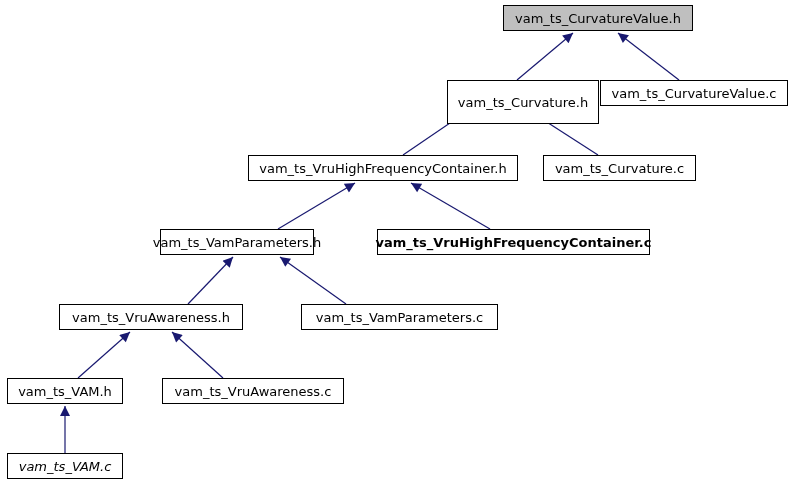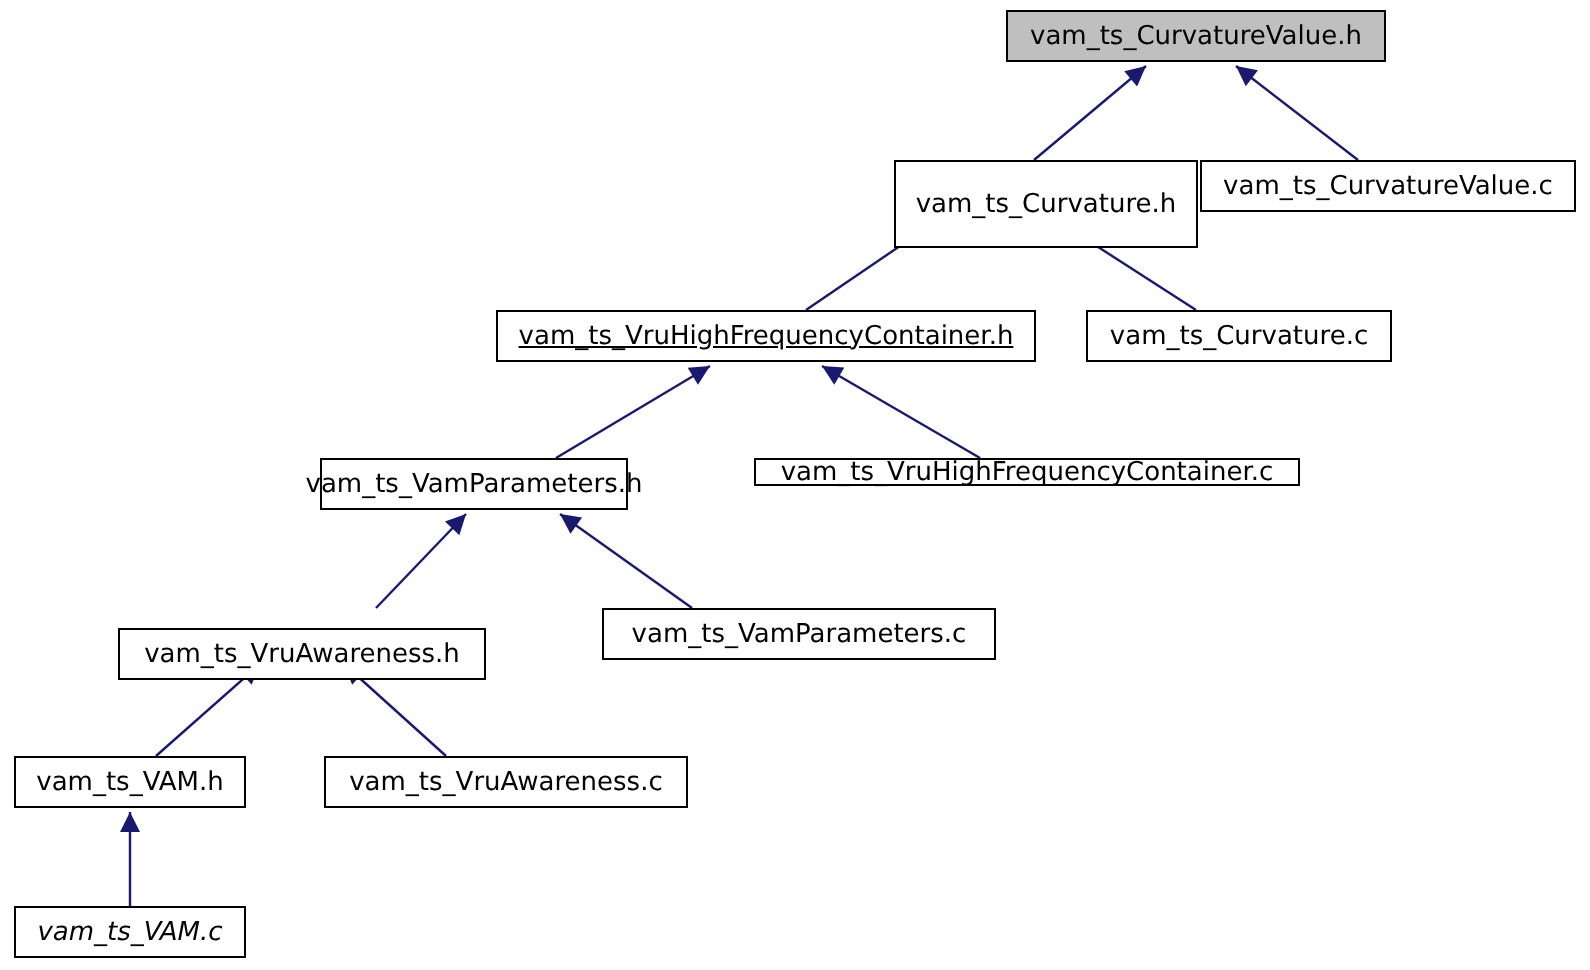--- a/index.html
+++ b/index.html
@@ -63,33 +63,33 @@
   <div id="node-group">
       <div class="node root" style="left: 503px; top: 5px; width: 190px; height: 26px;">
         <span>vam_ts_CurvatureValue.h</span>
       </div>
       <div class="node" style="left: 423px; top: 80px; width: 152px; height: 44px; margin-left: 24px;">
         <span>vam_ts_Curvature.h</span>
       </div>
       <div class="node" style="left: 600px; top: 80px; width: 188px; height: 26px;">
         <span>vam_ts_CurvatureValue.c</span>
       </div>
-      <div class="node" style="left: 248px; top: 155px; width: 270px; height: 26px; text-decoration: underline;">
+      <div class="node" style="left: 248px; top: 155px; width: 270px; height: 26px;">
         <span>vam_ts_VruHighFrequencyContainer.h</span>
       </div>
       <div class="node" style="left: 543px; top: 155px; width: 153px; height: 26px;">
         <span>vam_ts_Curvature.c</span>
       </div>
       <div class="node" style="left: 160px; top: 229px; width: 154px; height: 26px;">
         <span>vam_ts_VamParameters.h</span>
       </div>
-      <div class="node" style="left: 377px; top: 229px; width: 273px; height: 14px;">
+      <div class="node" style="left: 377px; top: 229px; width: 273px; height: 26px; font-weight: bold;">
         <span>vam_ts_VruHighFrequencyContainer.c</span>
       </div>
-      <div class="node" style="left: 59px; top: 304px; width: 184px; height: 26px; margin-top: 10px;">
+      <div class="node" style="left: 59px; top: 304px; width: 184px; height: 26px;">
         <span>vam_ts_VruAwareness.h</span>
       </div>
       <div class="node" style="left: 266px; top: 304px; width: 197px; height: 26px; margin-left: 35px;">
         <span>vam_ts_VamParameters.c</span>
       </div>
       <div class="node" style="left: 7px; top: 378px; width: 116px; height: 26px;">
         <span>vam_ts_VAM.h</span>
       </div>
       <div class="node" style="left: 162px; top: 378px; width: 182px; height: 26px;">
         <span>vam_ts_VruAwareness.c</span>

